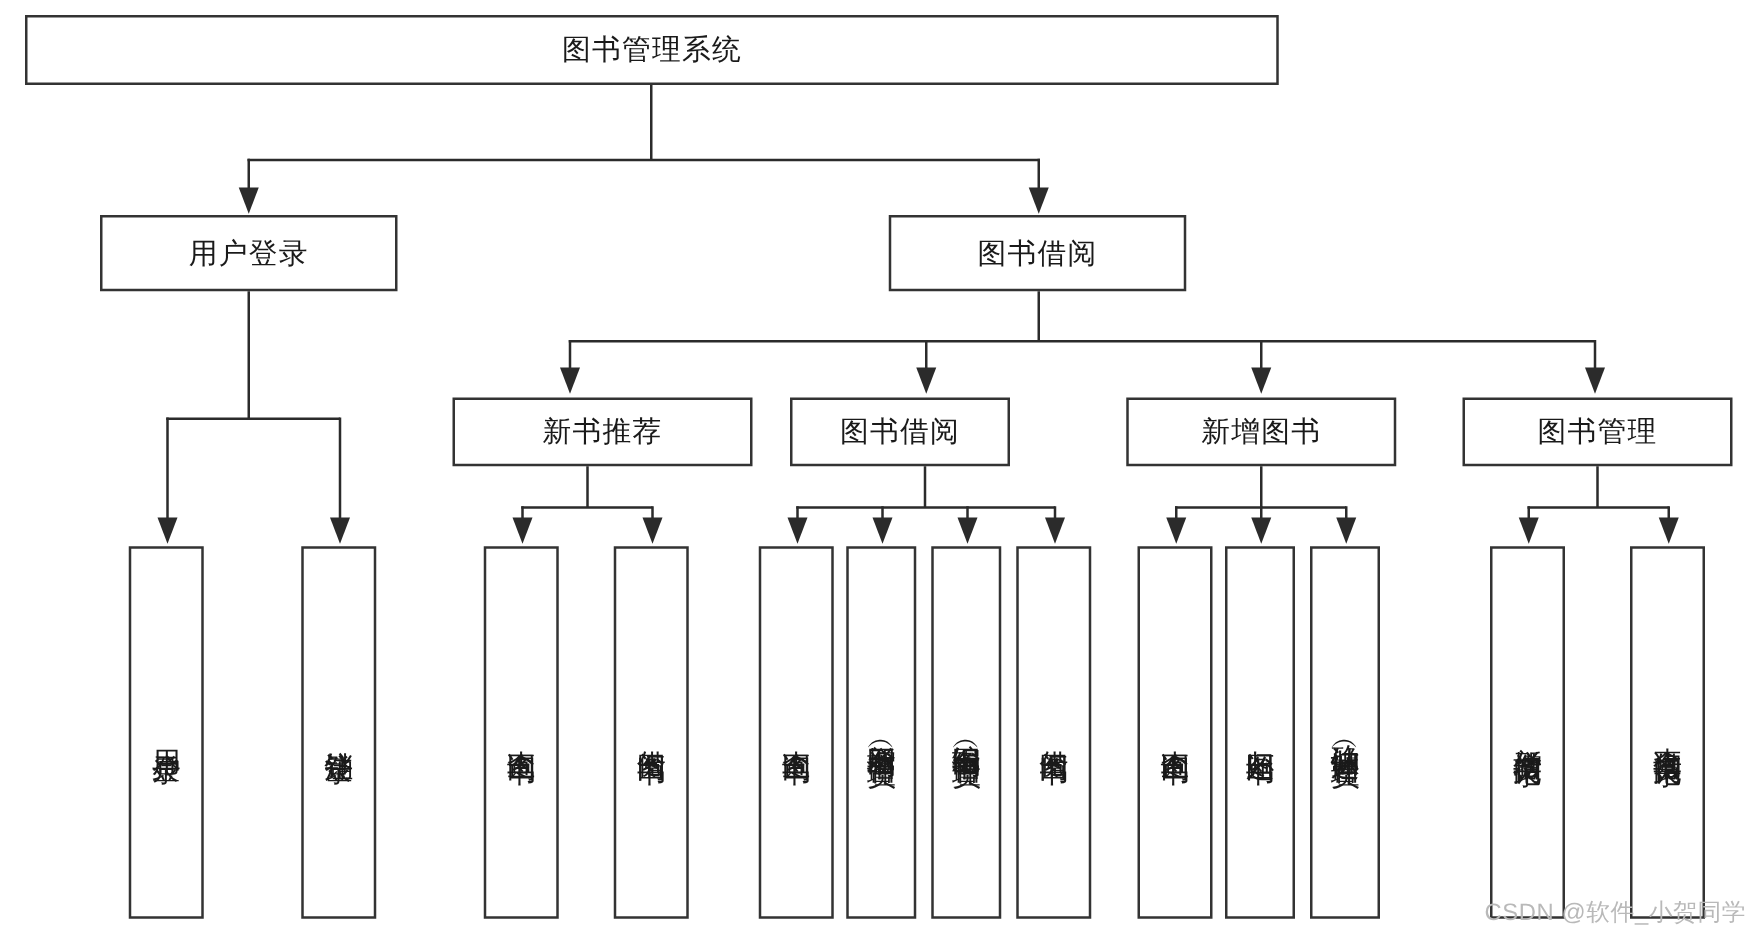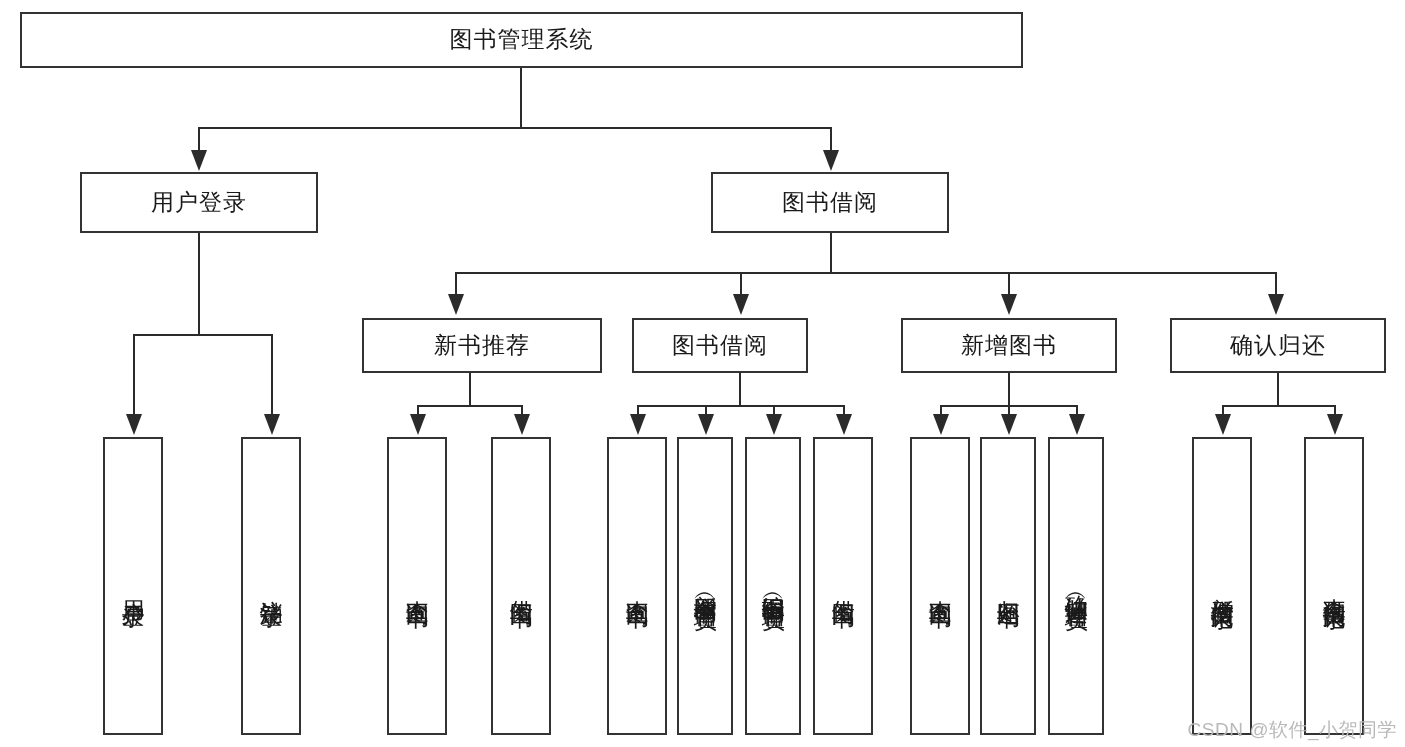--- a/index.html
+++ b/index.html
@@ -118,21 +118,21 @@
   <div class="node horizontal" style="left:362px; top:318px; width:240px; height:55px;">
     <span class="lbl">新书推荐</span>
   </div>
   <div class="node horizontal" style="left:632px; top:318px; width:176px; height:55px;">
     <span class="lbl">图书借阅</span>
   </div>
   <div class="node horizontal" style="left:901px; top:318px; width:216px; height:55px;">
     <span class="lbl">新增图书</span>
   </div>
   <div class="node horizontal" style="left:1170px; top:318px; width:216px; height:55px;">
-    <span class="lbl">确认归还</span>
+    <span class="lbl">图书管理</span>
   </div>
 
   <div class="conn v" style="left:469px; top:373px; height:33px;"></div>
   <div class="conn h" style="left:417px; top:405px; width:105px;"></div>
   <div class="conn v" style="left:417px; top:405px; height:12px;"></div>
   <div class="arrow" style="left:410px; top:414px;"></div>
   <div class="conn v" style="left:521px; top:405px; height:12px;"></div>
   <div class="arrow" style="left:514px; top:414px;"></div>
 
   <div class="conn v" style="left:739px; top:373px; height:33px;"></div>

